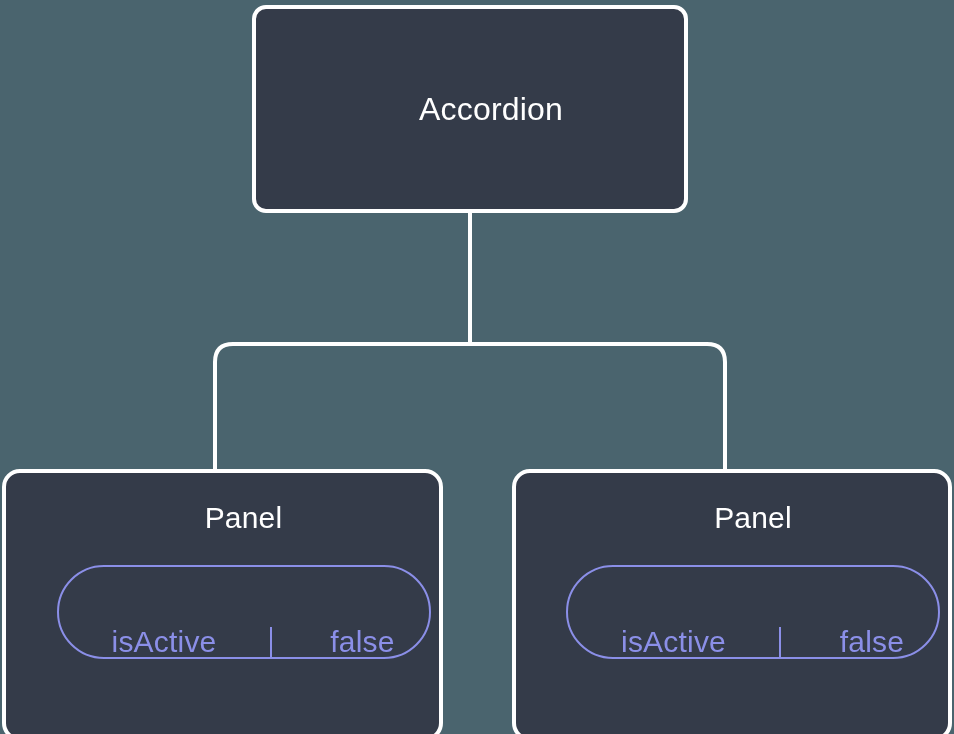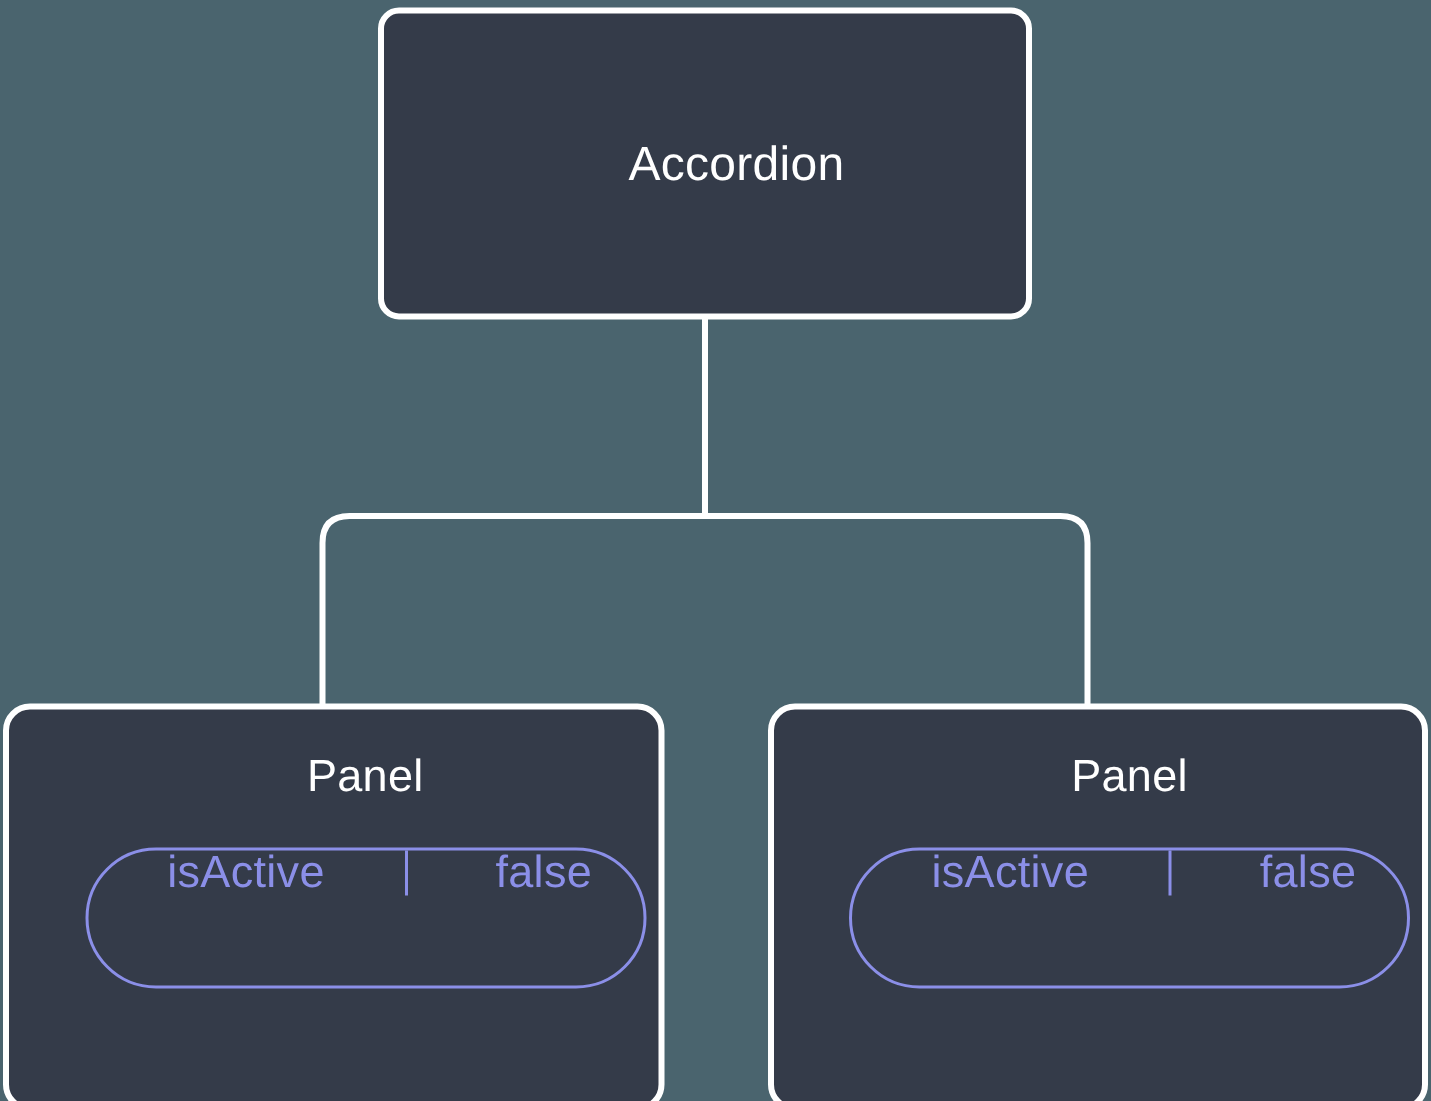--- a/index.html
+++ b/index.html
@@ -78,21 +78,21 @@
   }
 
   
   .pill {
     margin-top: 32px;
     height: 94px;
     box-sizing: border-box;
     border: 2px solid #8b8fe8;
     border-radius: 47px;
     display: flex;
-    align-items: flex-start;
+    align-items: flex-end;
     background: transparent;
     gap: 25px;
   }
   .pill-left  { width: 374px; }
   .pill-right { width: 374px; }
 
   .pill-cell {
     display: flex;
     align-items: center;
     justify-content: center;

